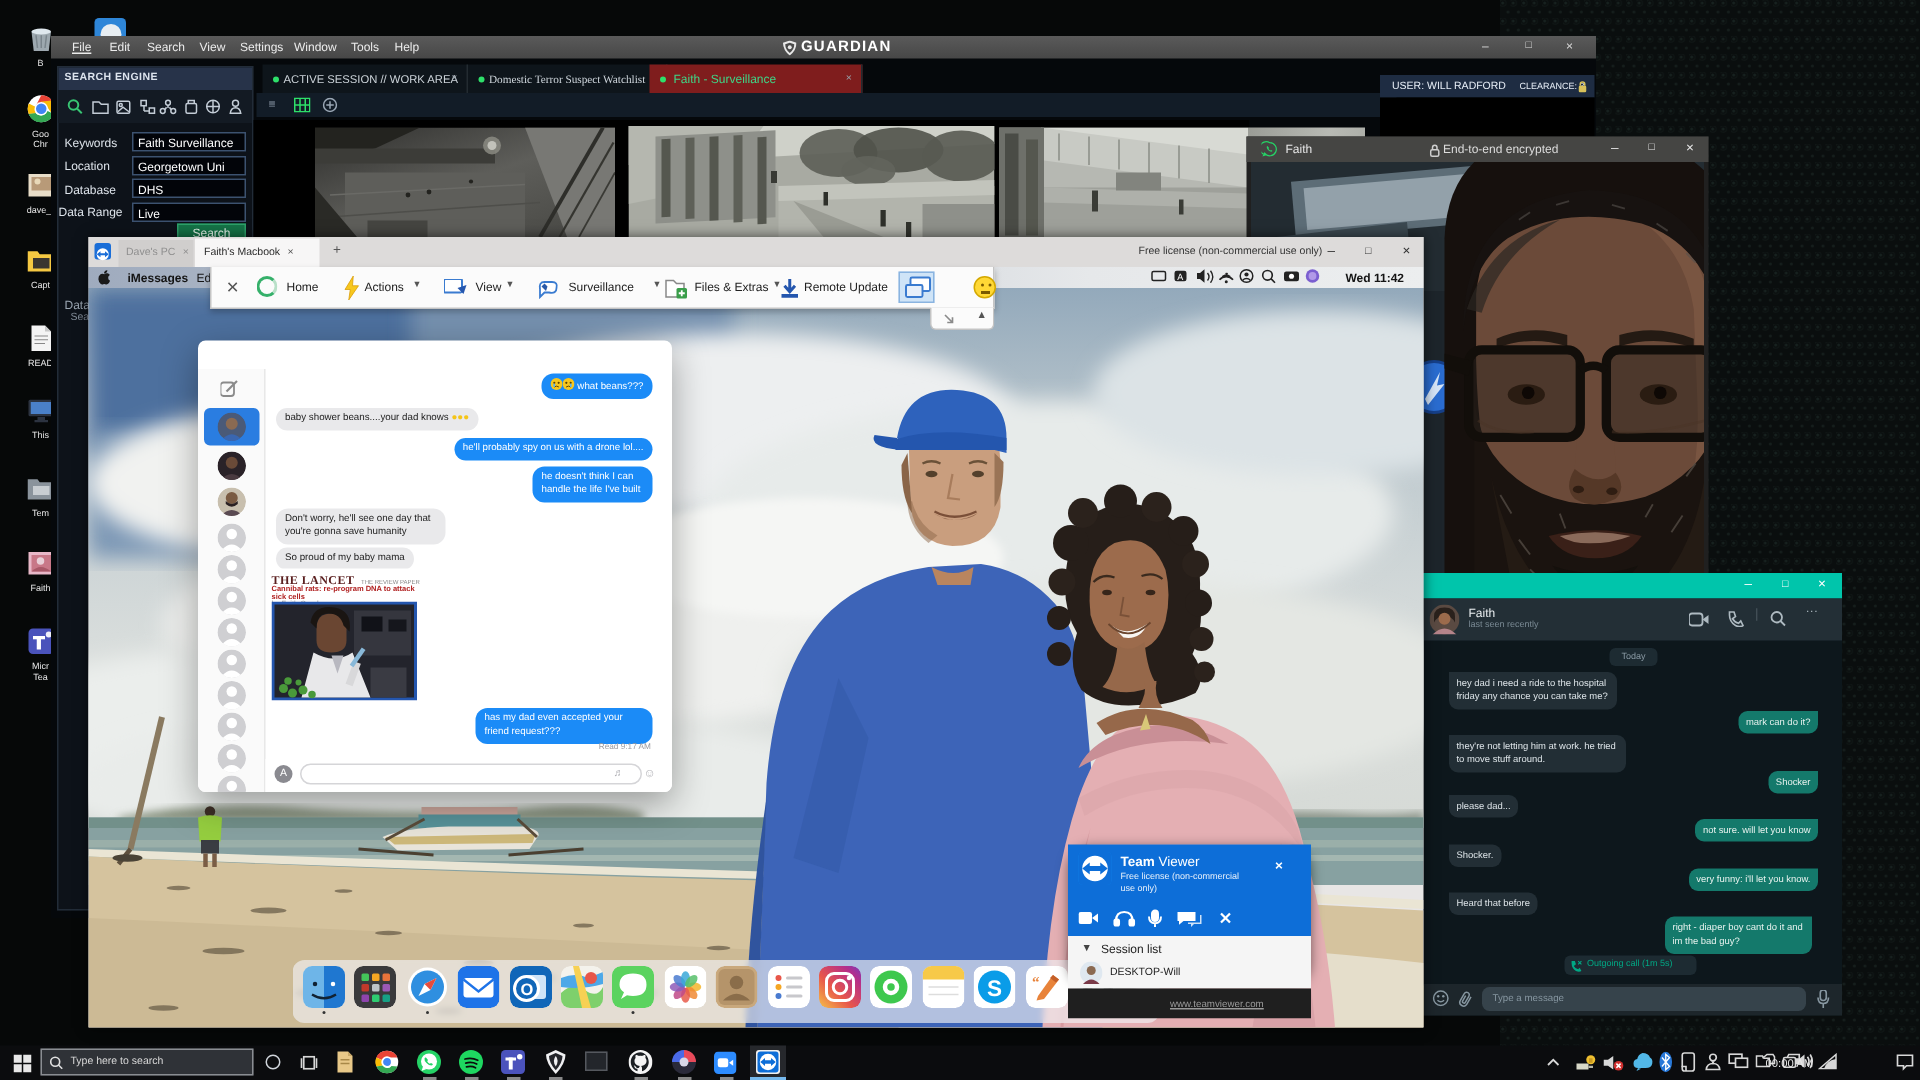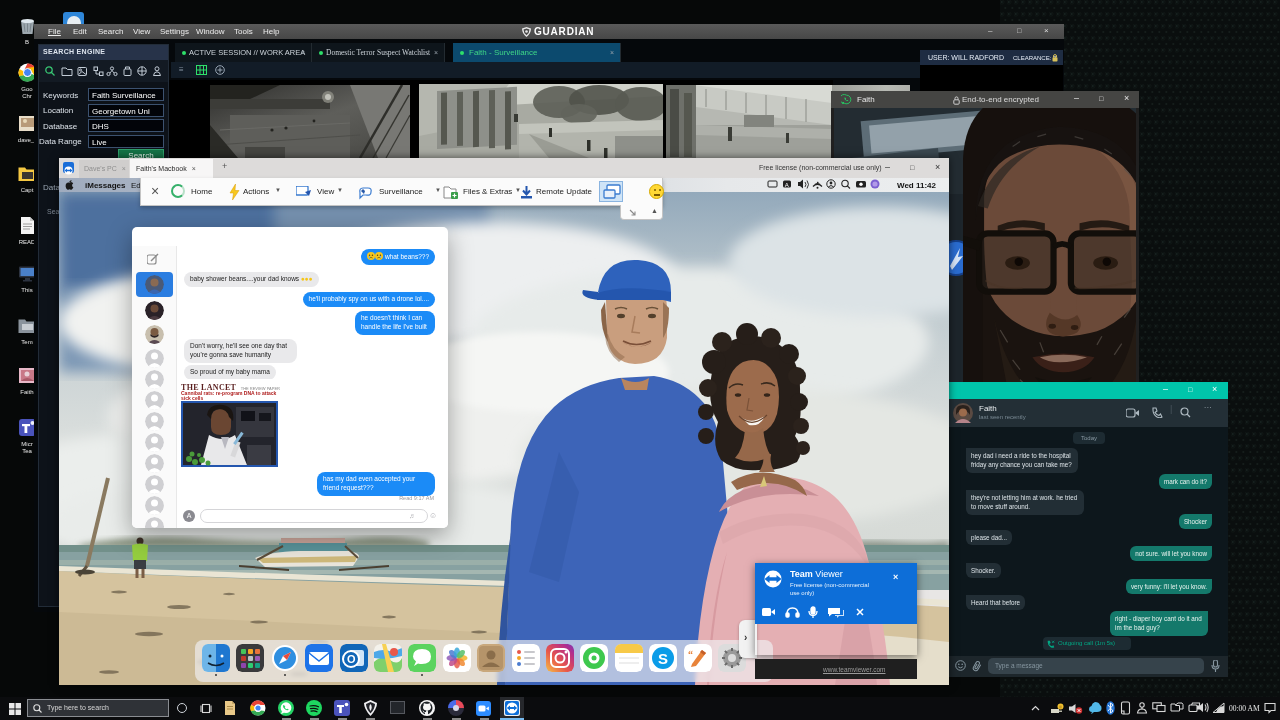--- a/index.html
+++ b/index.html
@@ -154,28 +154,28 @@
 
       <div class="abs slab" style="left:4px;top:46px;">Keywords</div>
       <div class="abs sinp" style="top:43px;">Faith Surveillance</div>
       <div class="abs slab" style="left:4px;top:61px;">Location</div>
       <div class="abs sinp" style="top:59px;">Georgetown Uni</div>
       <div class="abs slab" style="left:4px;top:77px;">Database</div>
       <div class="abs sinp" style="top:74px;">DHS</div>
       <div class="abs slab" style="left:0;top:92px;">Data Range</div>
       <div class="abs sinp" style="top:90px;">Live</div>
       <div class="abs" style="left:79px;top:104px;width:46px;height:12px;background:#157347;border:1px solid #2da06a;color:#e8f5ec;font-size:8px;text-align:center;line-height:11px;">Search</div>
-      <div class="abs" style="left:4px;top:138px;color:#9aa5b1;font-size:8px;">Data</div>
+      <div class="abs" style="left:4px;top:154px;color:#9aa5b1;font-size:8px;">Data</div>
       <div class="abs" style="left:8px;top:163px;color:#7e8894;font-size:7px;">Search</div>
     </div>
 
     <div id="gtabs" class="abs" style="left:137px;top:19px;width:892px;height:37px;">
       <div class="gtab" style="left:4px;width:137px;padding-left:14px;font-size:7.5px;"><i></i><span style="color:#cdd4da">ACTIVE SESSION // WORK AREA</span><b>×</b></div>
       <div class="gtab" style="left:141px;width:133px;padding-left:14px;font-size:7.5px;"><i></i><span style="color:#cdd4da;white-space:nowrap;font-family:Liberation Serif, serif;">Domestic Terror Suspect Watchlist</span><b>×</b></div>
-      <div class="gtab" style="left:282px;width:168px;background:#0c4a6e;padding-left:16px;"><i></i><span style="color:#3fd687">Faith - Surveillance</span><b>×</b></div>
+      <div class="gtab" style="left:262px;width:142px;background:#7f1d1d;padding-left:16px;"><i></i><span style="color:#3fd687">Faith - Surveillance</span><b>×</b></div>
 
       <div class="abs" style="left:0;top:19px;width:760px;height:16px;background:#121c27;">
         <span class="abs" style="left:8px;top:3px;color:#8a97a6;font-size:8px;">≡</span>
         <svg class="abs" style="left:25px;top:3px;width:11px;height:10px;" viewBox="0 0 11 10">
             <rect x="0.5" y="0.5" width="10" height="9" fill="none" stroke="#2ee06a" stroke-width="1"></rect>
             <line x1="4" y1="0.5" x2="4" y2="9.5" stroke="#2ee06a"></line>
             <line x1="7.5" y1="0.5" x2="7.5" y2="9.5" stroke="#2ee06a"></line>
             <line x1="0.5" y1="5" x2="10.5" y2="5" stroke="#2ee06a"></line>
           </svg>
         <svg class="abs" style="left:44px;top:3px;width:10px;height:10px;" viewBox="0 0 10 10">
@@ -889,21 +889,21 @@
         <span class="abs" style="left:23px;top:3px;width:228px;height:14px;border:1px solid #d5d5d8;border-radius:8px;"></span>
         <span class="abs" style="left:232px;top:6px;color:#b0b0b5;font-size:7px;">♬</span>
         <span class="abs" style="left:252px;top:5px;color:#b0b0b5;font-size:8px;">☺</span>
       </div>
     </div>
   </div>
 
   <div class="abs" style="left:739px;top:620px;width:18px;height:38px;background:#f2f2f2;border-radius:6px 0 0 6px;box-shadow:0 1px 3px rgba(0,0,0,.3);">
     <span class="abs" style="left:5px;top:12px;color:#333;font-size:10px;font-weight:bold;">›</span>
   </div>
-  <div class="abs" id="tvpopup" style="left:755px;top:563px;width:162px;height:92px;box-shadow:0 2px 8px rgba(0,0,0,.5);">
+  <div class="abs" id="tvpopup" style="left:712px;top:563px;width:162px;height:92px;box-shadow:0 2px 8px rgba(0,0,0,.5);border-radius:15px;">
     <div class="abs" style="left:0;top:0;width:162px;height:61px;background:#0d6ed8;">
       <div class="abs" style="left:7px;top:5px;width:22px;height:22px;background:#1280e8;border-radius:3px;">
         <svg width="22" height="22" viewBox="0 0 22 22">
             <rect width="22" height="22" rx="3" fill="#0d6ed8"></rect>
             <circle cx="11" cy="11" r="8.5" fill="#fff"></circle>
             <path d="M2.5 11 L7.5 7 L7.5 9.3 L14.5 9.3 L14.5 7 L19.5 11 L14.5 15 L14.5 12.7 L7.5 12.7 L7.5 15 Z" fill="#0d6ed8"></path>
           </svg>
       </div>
       <span class="abs" style="left:35px;top:6px;color:#fff;font-size:9px;"><b>Team</b> Viewer</span>
       <span class="abs" style="left:35px;top:19px;color:#e8f1fb;font-size:6px;line-height:1.3;">Free license (non-commercial<br>use only)</span>
@@ -921,20 +921,30 @@
         <g fill="none" stroke="#fff" stroke-width="1.3">
             <rect x="49" y="2" width="4" height="7" rx="2" fill="#fff"></rect>
             <path d="M47 6 Q47 10.5 51 10.5 Q55 10.5 55 6 M51 10.5 L51 13"></path>
           </g>
         <g fill="#fff">
             <path d="M66 3 L78 3 L78 9 L70 9 L67 11.5 L67 9 L66 9 Z"></path>
             <path d="M73 10 L81 10 L81 5 L82 5 L82 11 L77 11 L75 13 L75 11 L73 11 Z" opacity=".8"></path>
           </g>
         <path d="M95 4 L101 10 M101 4 L95 10" stroke="#fff" stroke-width="1.5"></path>
       </svg>
+    </div>
+    <div class="abs" style="left:0;top:61px;width:162px;height:35px;background:#f5f5f5;">
+      <span class="abs" style="left:9px;top:5px;color:#444;font-size:7px;">▼</span>
+      <span class="abs" style="left:22px;top:4px;color:#222;font-size:8px;">Session list</span>
+      <svg class="abs" style="left:8px;top:17px;width:15px;height:15px;" viewBox="0 0 15 15">
+          <circle cx="7.5" cy="7.5" r="7.5" fill="#dfe8f0"></circle>
+          <circle cx="7.5" cy="6" r="3" fill="#8a6a52"></circle>
+          <path d="M2 15 Q7.5 9 13 15 Z" fill="#7a3a48"></path>
+        </svg>
+      <span class="abs" style="left:28px;top:21px;color:#222;font-size:7px;">DESKTOP-Will</span>
     </div>
     <div class="abs" style="left:0;top:96px;width:162px;height:20px;background:#1f1f1f;">
       <span class="abs" style="left:68px;top:7px;color:#9a9a9a;font-size:6.5px;text-decoration:underline;">www.teamviewer.com</span>
     </div>
   </div>
 
   <div class="abs" id="taskbar" style="left:0;top:697px;width:1280px;height:23px;background:#0b0c0e;">
     <svg class="abs" style="left:9px;top:6px;width:12px;height:12px;" viewBox="0 0 12 12">
         <g fill="#e8e8e8">
           <rect x="0" y="0" width="5.5" height="5.5"></rect>
@@ -1067,19 +1077,19 @@
           <path d="M3.5 3 L4.5 1 L11.5 1 L11.5 6.5 L9 6.5" fill="none" stroke="#d8d8d8" stroke-width="1.1"></path>
         </svg>
     <svg class="abs" style="left:1196px;top:4px;width:14px;height:13px;" viewBox="0 0 14 13">
           <path d="M1 4.5 L4 4.5 L7 2 L7 11 L4 8.5 L1 8.5 Z" fill="#d8d8d8"></path>
           <path d="M9 3.5 Q11 6.5 9 9.5 M10.8 2 Q13.5 6.5 10.8 11" stroke="#d8d8d8" stroke-width="1.1" fill="none"></path>
         </svg>
     <svg class="abs" style="left:1212px;top:5px;width:13px;height:11px;" viewBox="0 0 13 11">
           <path d="M1 10.5 L12 10.5 L12 1 Z" fill="none" stroke="#d8d8d8" stroke-width="1"></path>
           <path d="M12 4 A9 9 0 0 0 4 10.5 L12 10.5 Z" fill="#d8d8d8"></path>
         </svg>
-    <span class="abs" style="left:1229px;top:7px;color:#e8e8e8;font-size:7.5px;font-family:Liberation Serif, serif;">00:00 AM</span>
+    <span class="abs" style="left:1177px;top:7px;color:#e8e8e8;font-size:7.5px;">00:00 AM</span>
     <svg class="abs" style="left:1264px;top:5px;width:12px;height:12px;" viewBox="0 0 12 12">
           <path d="M1 1.5 L11 1.5 L11 8.5 L7 8.5 L5 10.5 L5 8.5 L1 8.5 Z" fill="none" stroke="#d8d8d8" stroke-width="1.1"></path>
         </svg>
   </rect></div>
 
 </div>
 
 </body></html>

